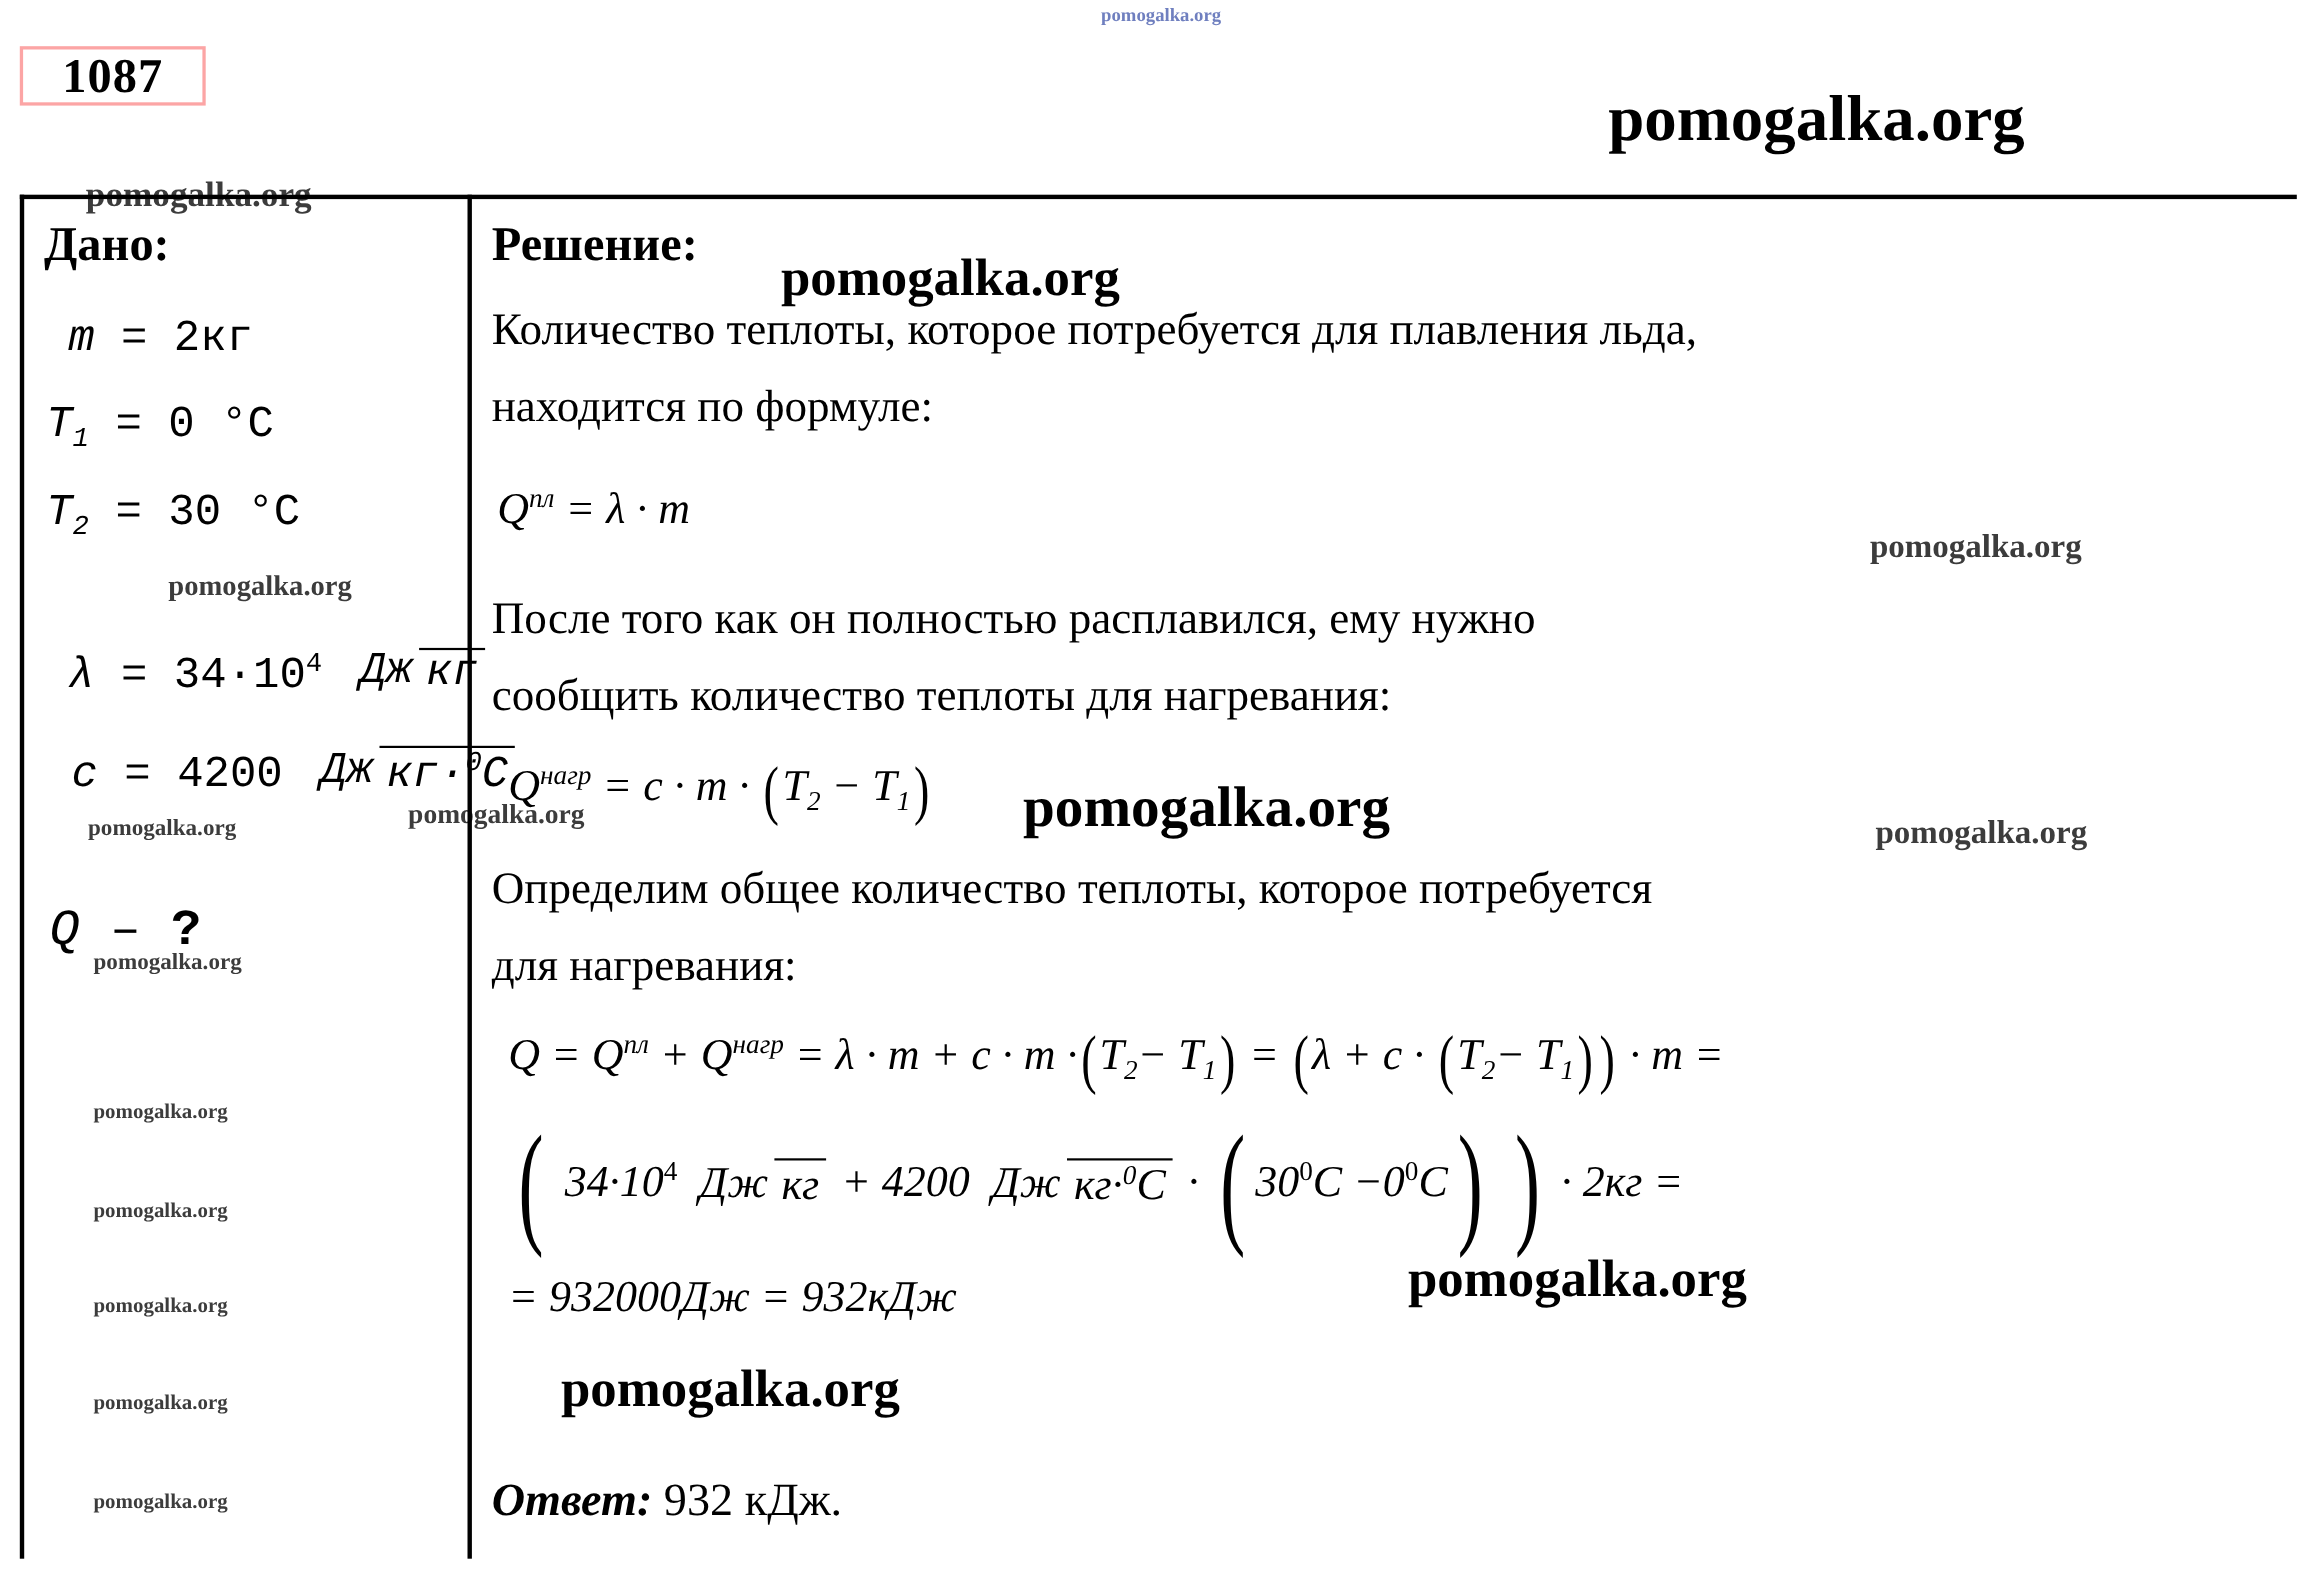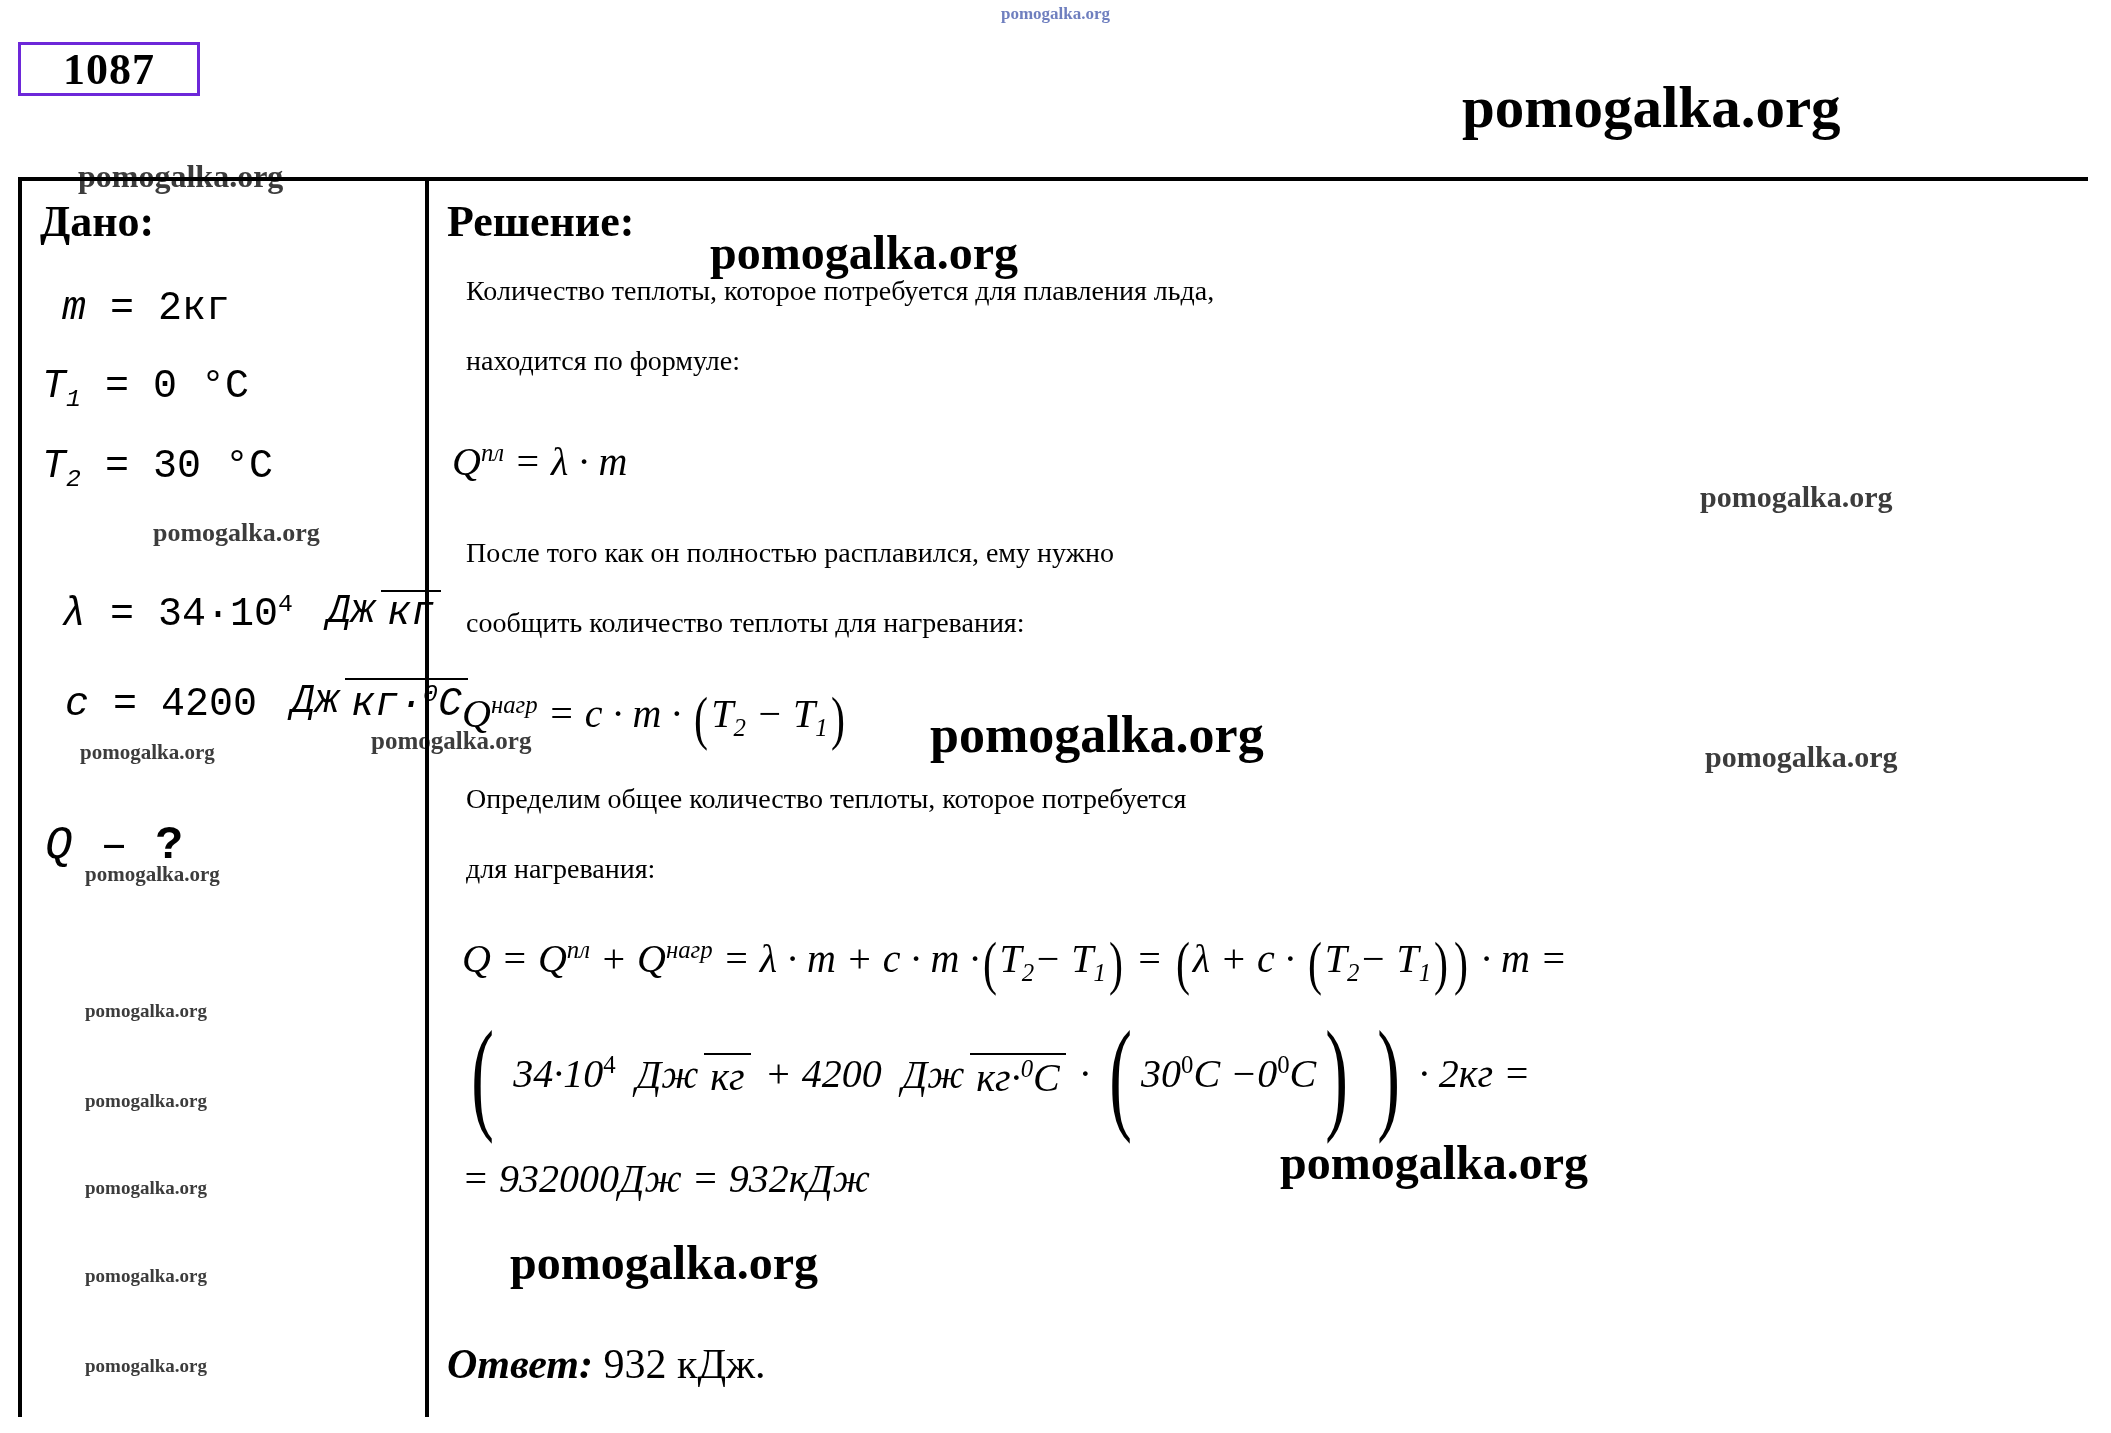--- a/index.html
+++ b/index.html
@@ -37,23 +37,23 @@
     font-weight: bold;
     color: #000000;
     white-space: nowrap;
   }
 
   
   #task-number {
     position: absolute;
     left: 18px;
     top: 42px;
-    width: 182px;
+    width: 169px;
     height: 54px;
-    border: 3px solid #6d28d9;
+    border: 3px solid #fca5a5;
     box-sizing: border-box;
     display: flex;
     align-items: center;
     justify-content: center;
     font-family: "Liberation Serif", serif;
     font-weight: bold;
     font-size: 44px;
     letter-spacing: 1px;
   }
 
@@ -116,23 +116,22 @@
   
   .sol-title {
     position: absolute;
     left: 447px;
     top: 196px;
     font-size: 44px;
     font-weight: bold;
   }
   .sol-text {
     position: absolute;
-    font-size: 28px;
-    white-space: nowrap;
-    margin-left: 19px;
+    font-size: 41px;
+    white-space: nowrap;
   }
   .sol-formula {
     position: absolute;
     font-size: 40px;
     font-family: "Liberation Serif", serif;
     white-space: nowrap;
   }
   .answer {
     position: absolute;
     left: 447px;

